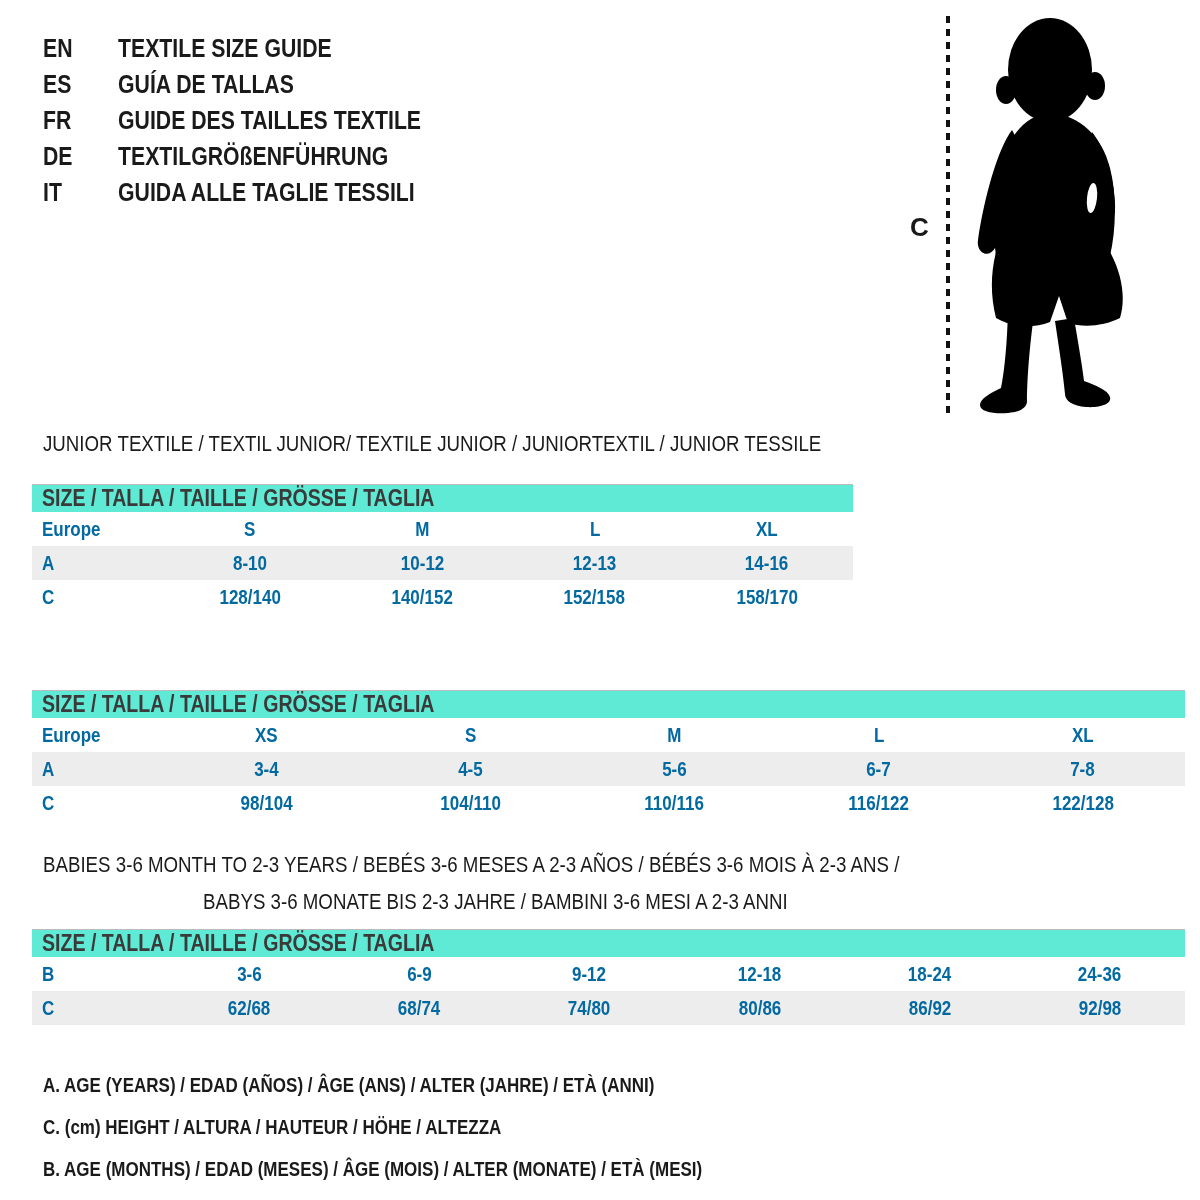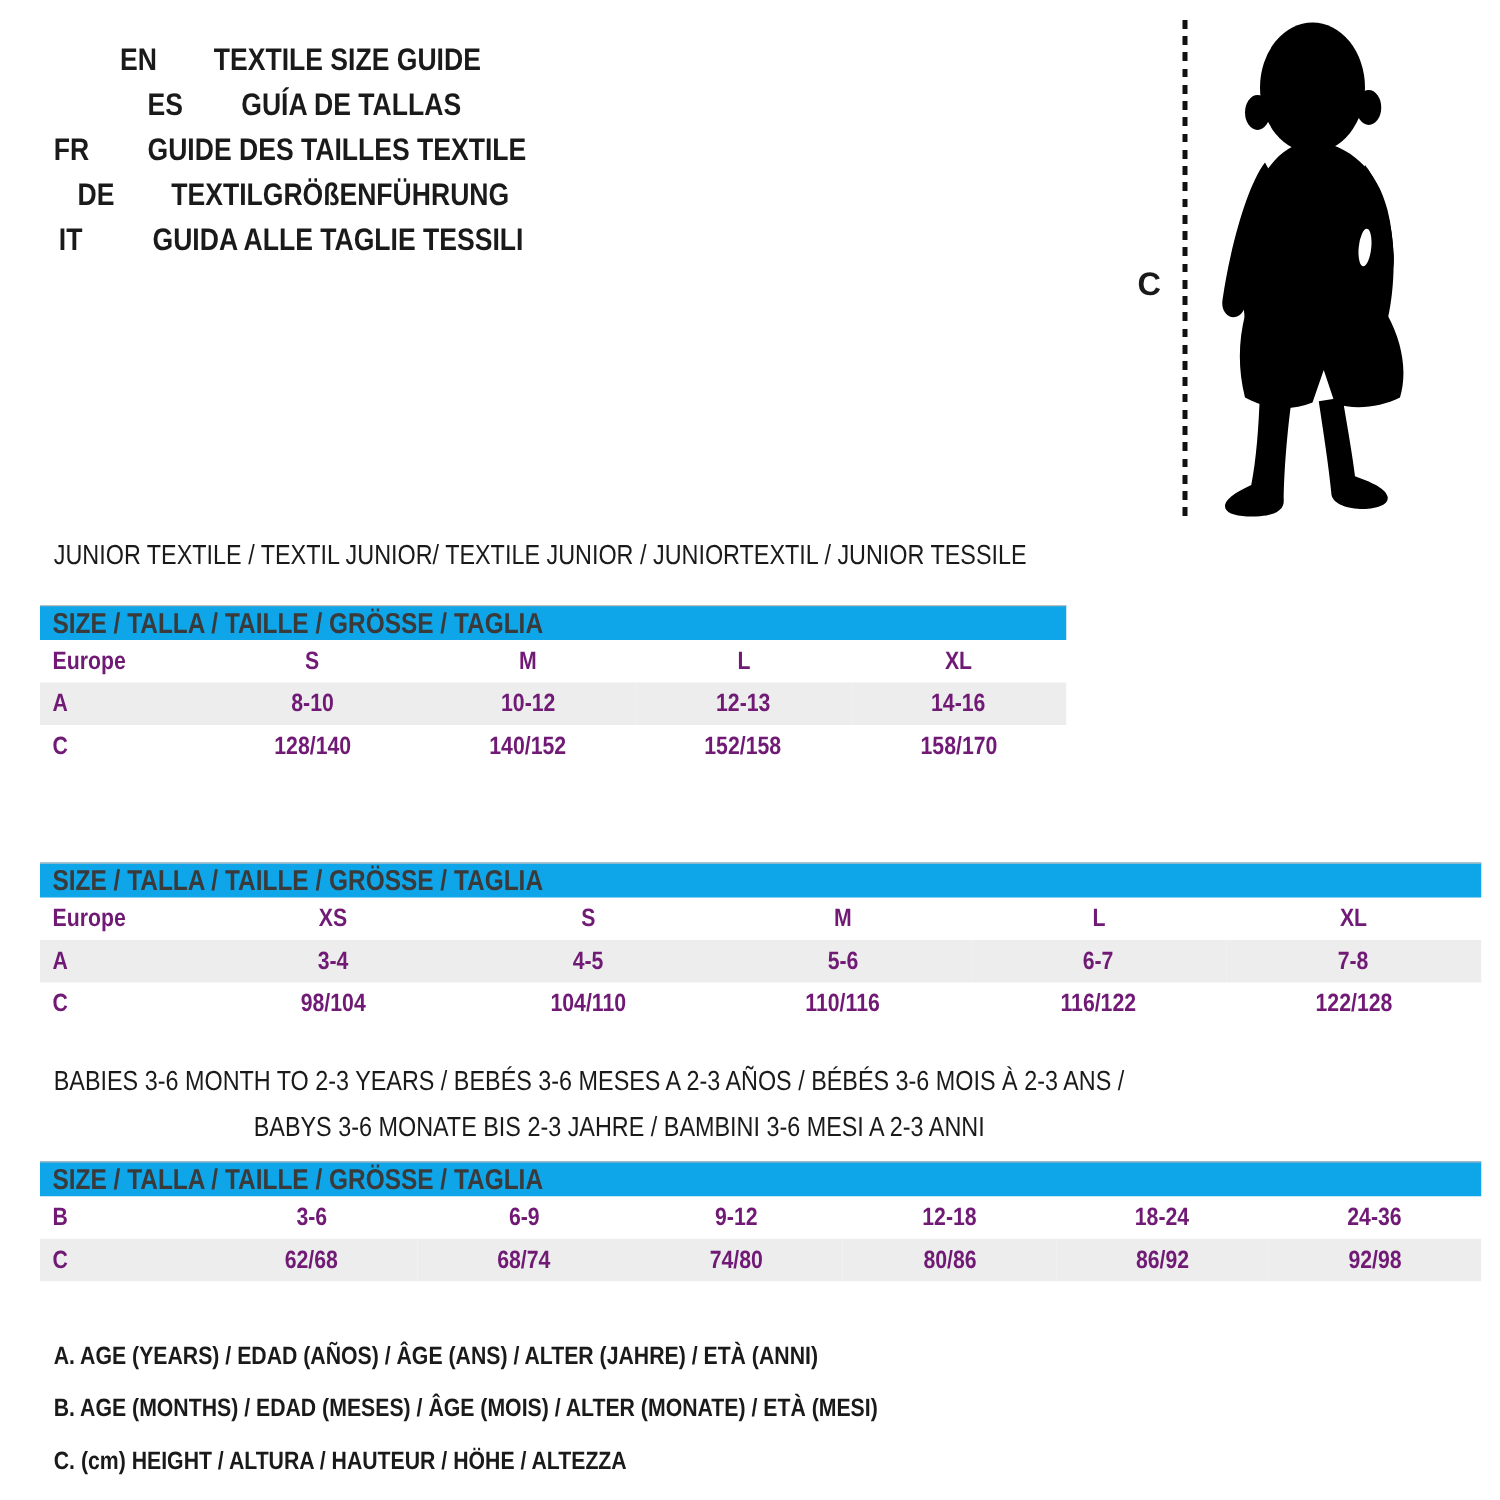--- a/index.html
+++ b/index.html
@@ -11,45 +11,45 @@
     -webkit-font-smoothing:antialiased;
   }
   .canvas { position:relative; width:1200px; height:1200px; background:#fff; overflow:hidden; }
 
   
   .cx  { display:inline-block; transform:scaleX(.85); transform-origin:0 50%; white-space:nowrap; }
   .cxc { display:inline-block; transform:scaleX(.85); transform-origin:50% 50%; white-space:nowrap; }
 
   
   .lang-block { position:absolute; left:43px; top:30px; font-size:25px; font-weight:700; line-height:36px; }
-  .lang-row   { display:flex;justify-content:center; }
+  .lang-row   { display:flex; }
   .lang-code  { width:75px; flex:0 0 75px; }
 
   
   .dash-line {
     position:absolute; left:946px; top:16px; width:4px; height:398px;
     background:repeating-linear-gradient(to bottom, #111 0px, #111 7px, transparent 7px, transparent 13px);
   }
   .c-label { position:absolute; left:910px; top:212px; font-size:26px; font-weight:700; }
   .silhouette { position:absolute; left:960px; top:12px; width:182px; height:404px; }
 
   
   .sec-heading { position:absolute; left:43px; font-size:22px; font-weight:400; line-height:28px; }
   .sec-heading.two-line { line-height:37px; }
   .subA { font-size:14px; vertical-align:-4px; }
 
   
   .size-table { position:absolute; left:32px; }
   .size-bar {
-    height:28px; background:#0ea5e9; border-top:1px solid #bcbcbc;
+    height:28px; background:#5eead4; border-top:1px solid #bcbcbc;
     color:#3a3a3a; font-size:23px; font-weight:700;
     display:flex; align-items:center; padding-left:10px;
   }
   table.grid { width:100%; border-collapse:collapse; table-layout:fixed; }
-  .grid td { height:34px; font-size:20px; font-weight:700; text-align:center; vertical-align:middle; padding:0; color:#701a75; }
+  .grid td { height:34px; font-size:20px; font-weight:700; text-align:center; vertical-align:middle; padding:0; color:#0369a1; }
   .grid td.lbl { text-align:left; padding-left:10px; }
   .grid tr.stripe { background:#ededed; }
   col.lblcol { width:132px; }
 
   
   .legend { position:absolute; left:43px; top:1064px; font-size:20px; font-weight:700; line-height:42px; }
 </style>
 </head>
 <body>
 
@@ -214,17 +214,17 @@
         <td><span class="cxc">80/86</span></td>
         <td><span class="cxc">86/92</span></td>
         <td><span class="cxc">92/98</span></td>
       </tr>
     </tbody>
       </table>
   </div>
 
   <div class="legend">
     <div><span class="cx">A. AGE (YEARS) / EDAD (AÑOS) / ÂGE (ANS) / ALTER (JAHRE) / ETÀ (ANNI)</span></div>
+    <div><span class="cx">C. (cm) HEIGHT / ALTURA / HAUTEUR / HÖHE / ALTEZZA</span></div>
     <div><span class="cx">B. AGE (MONTHS) / EDAD (MESES) / ÂGE (MOIS) / ALTER (MONATE) / ETÀ (MESI)</span></div>
-    <div><span class="cx">C. (cm) HEIGHT / ALTURA / HAUTEUR / HÖHE / ALTEZZA</span></div>
   </div>
 
 </div>
 
 </body></html>

